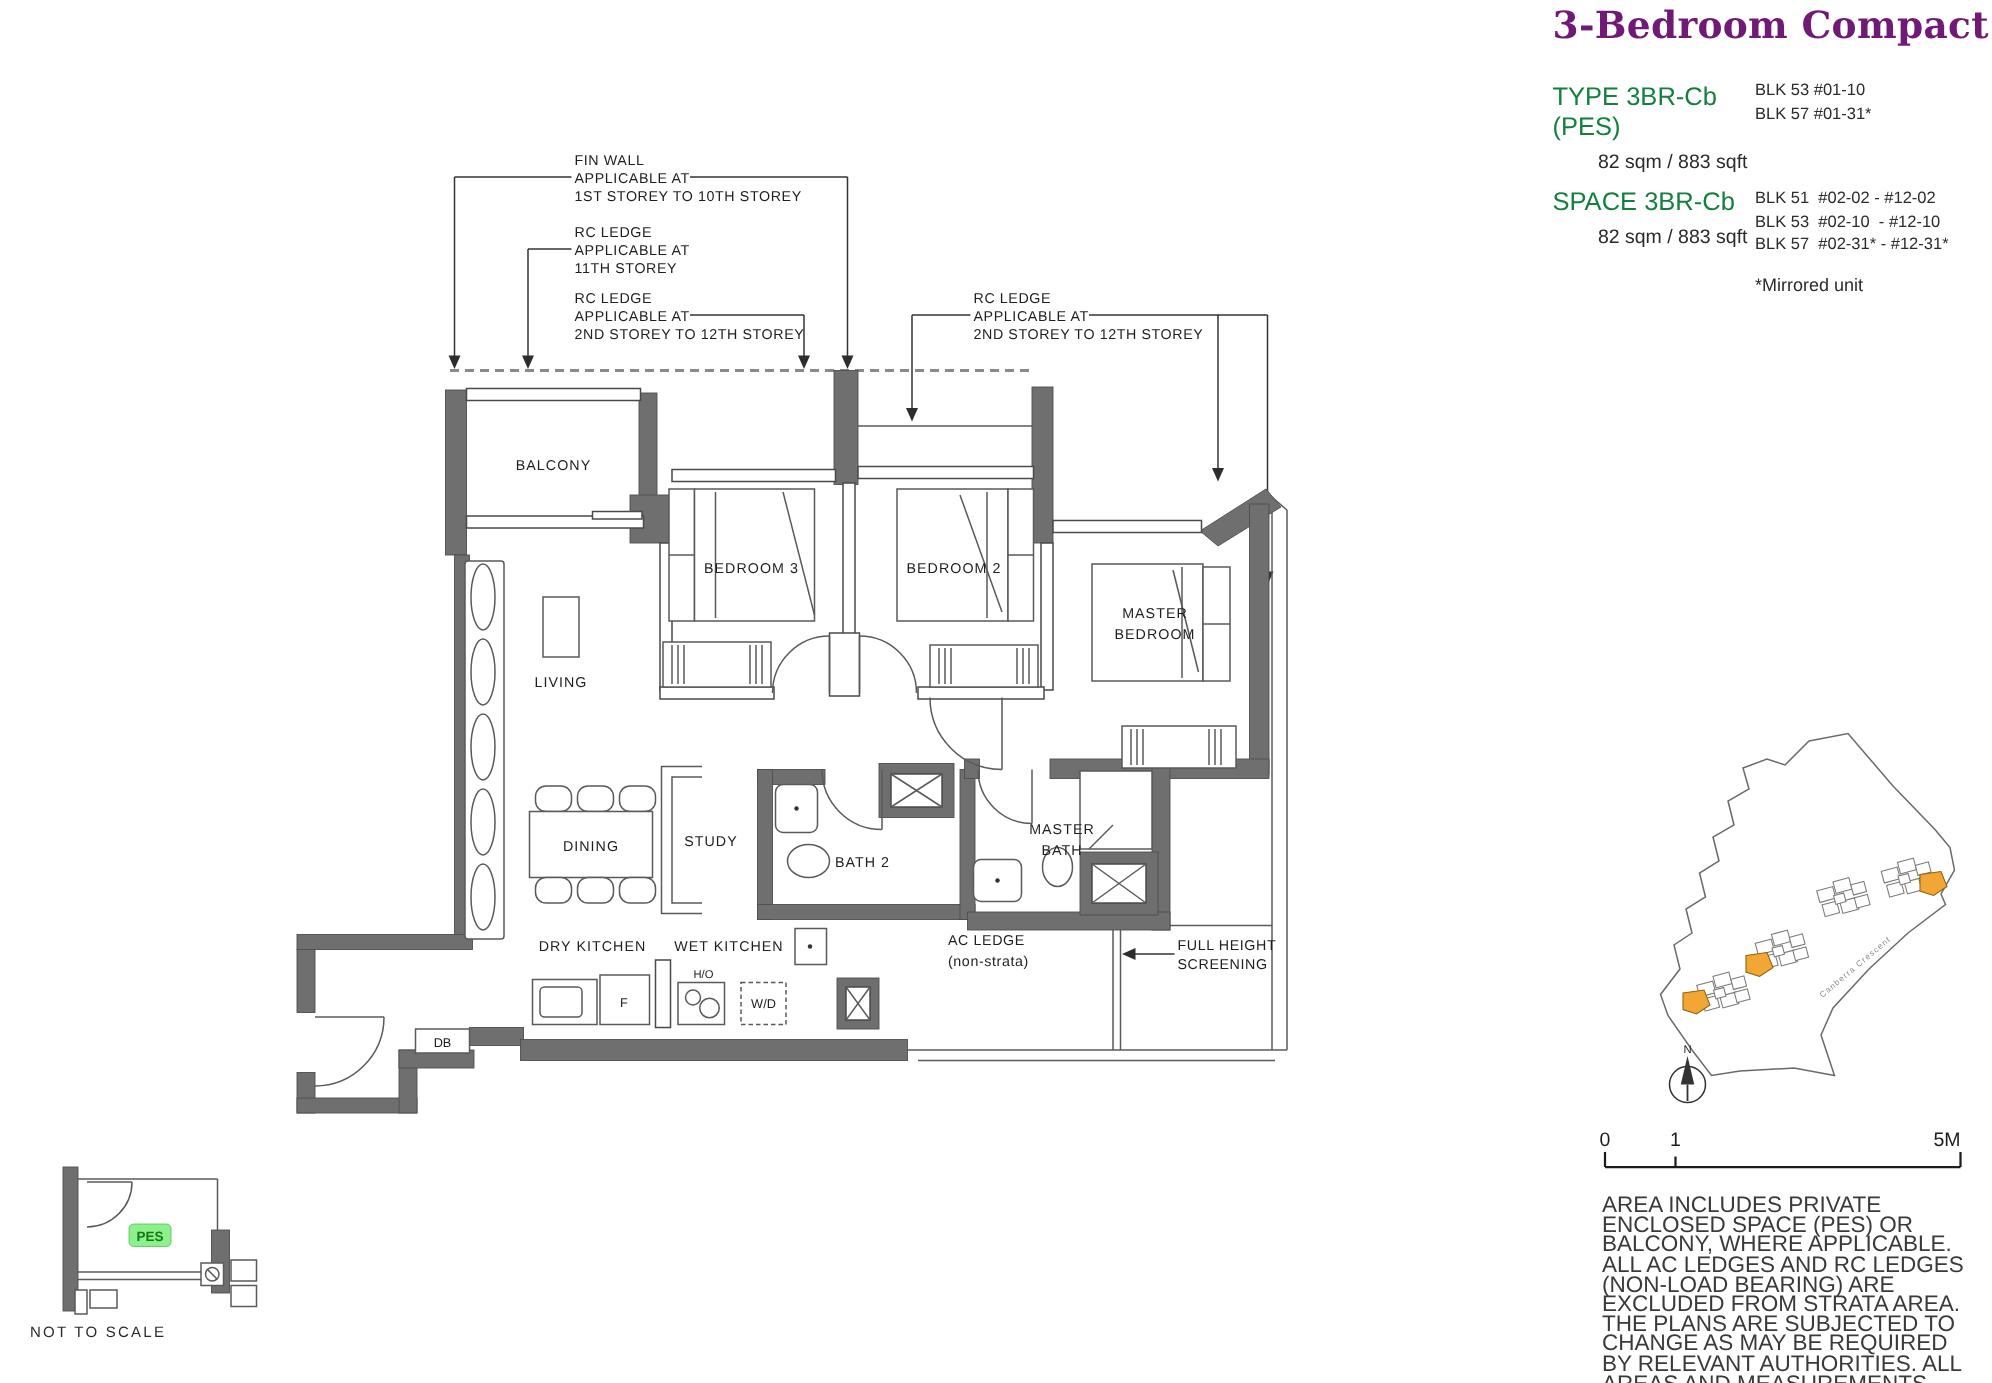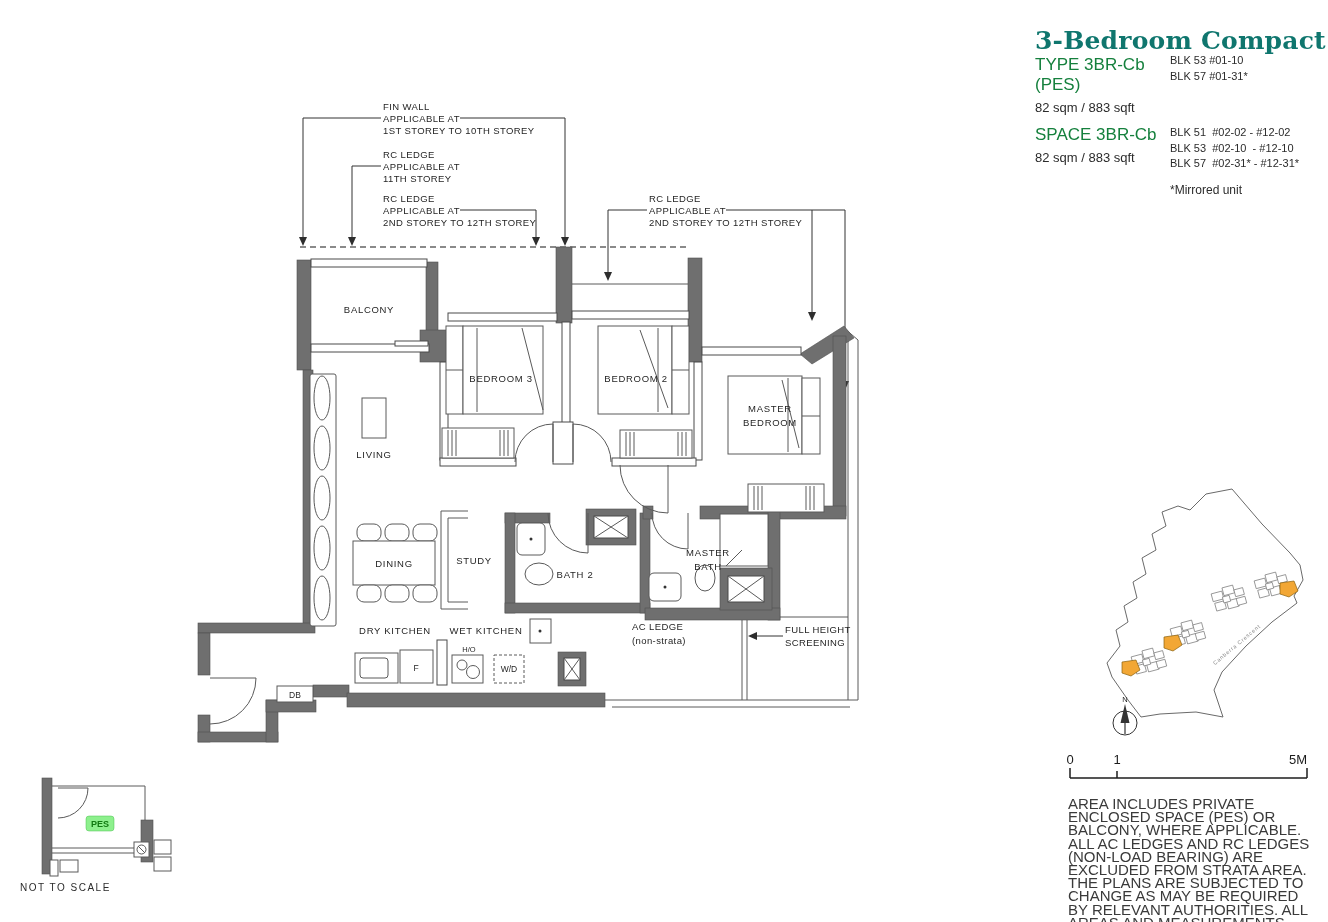--- a/index.html
+++ b/index.html
@@ -1,22 +1,22 @@
 <!DOCTYPE html>
 <html><head>
 <meta charset="utf-8">
 <style>
   html,body{margin:0;padding:0;background:#ffffff;}
   #page{position:relative;width:1328px;height:922px;background:#fff;overflow:hidden;
         font-family:"Liberation Sans",sans-serif;color:#2b2b2b;}
   #plan-svg{position:absolute;left:0;top:0;}
   .abs{position:absolute;}
-  .title{font-family:"DejaVu Serif",serif;font-weight:700;font-size:25px;color:#0f766e;letter-spacing:.2px;margin-top:24px;}
+  .title{font-family:"DejaVu Serif",serif;font-weight:700;font-size:25px;color:#701a75;letter-spacing:.2px;}
   .tname{font-size:17px;color:#15803d;}
-  .tarea{font-size:13px;color:#2b2b2b;margin-top:5px;}
+  .tarea{font-size:13px;color:#2b2b2b;margin-top:5px;text-align:right;}
   .blk{font-size:11px;color:#2b2b2b;line-height:15.5px;white-space:pre;}
   .mirror{font-size:12px;color:#2b2b2b;}
   .disc{font-size:15px;line-height:13.2px;color:#3a3a3a;width:252px;}
   
   .wall{fill:#6f6f6f;stroke:#4f4f4f;stroke-width:.6;}
   .thin{fill:#ffffff;stroke:#4a4a4a;stroke-width:1;}
   .furn{fill:#ffffff;stroke:#5a5a5a;stroke-width:1;}
   .fline{fill:none;stroke:#5a5a5a;stroke-width:1;}
   .leader{fill:none;stroke:#333;stroke-width:1;}
   .arrow{fill:#2d2d2d;}

